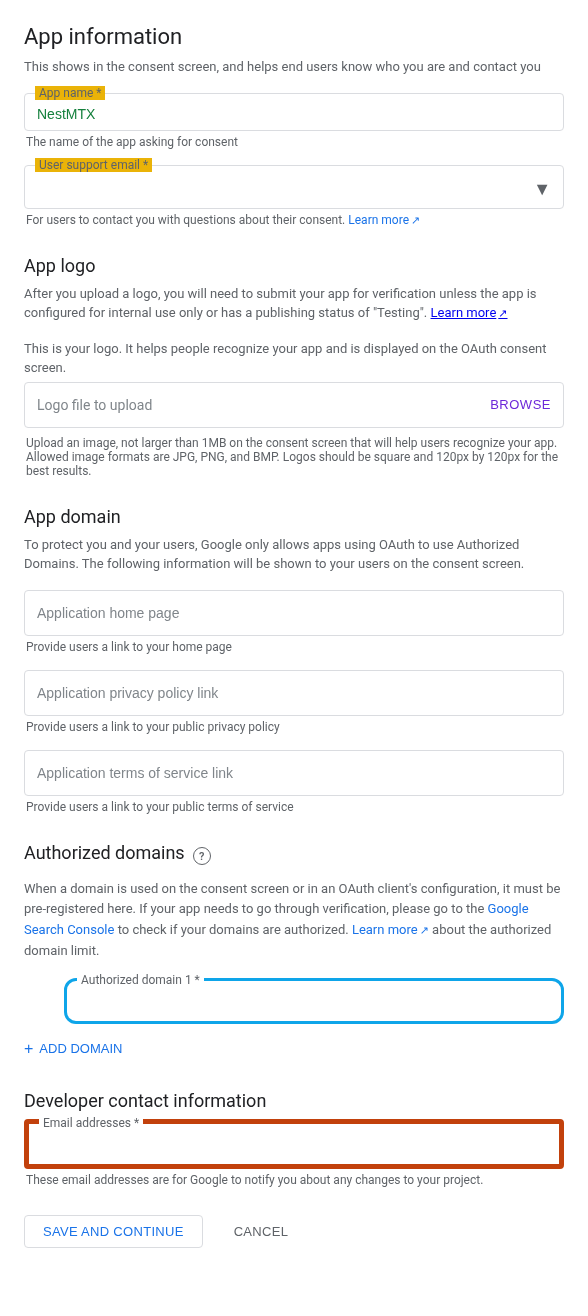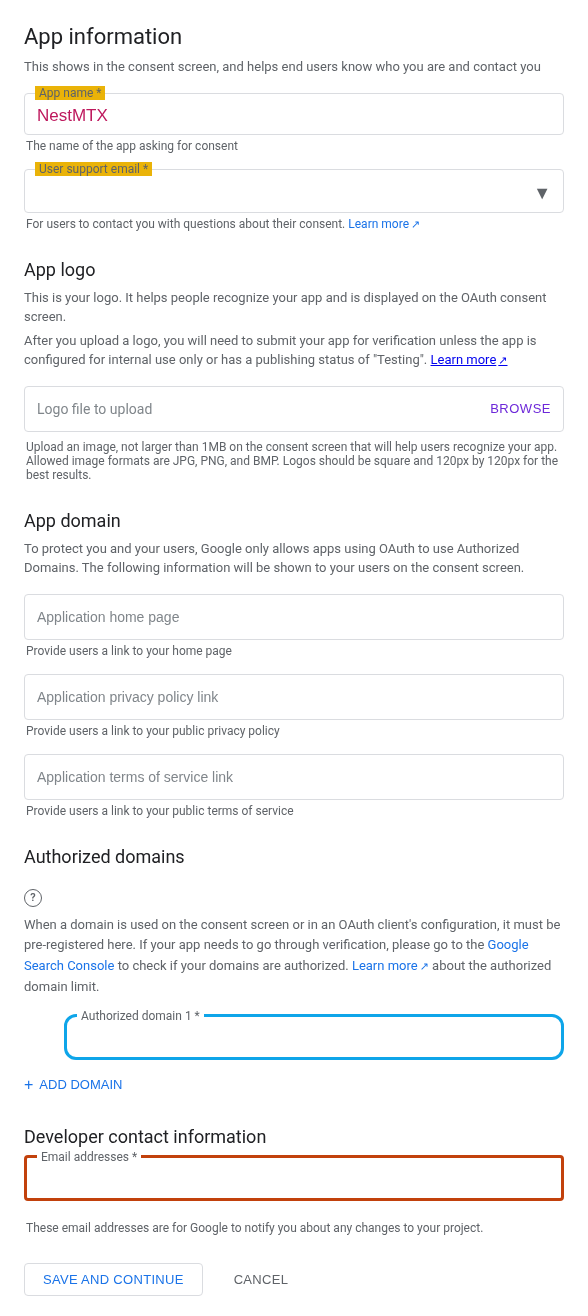--- a/index.html
+++ b/index.html
@@ -51,22 +51,22 @@
       left: 10px;
       background: #eab308;
       padding: 0 4px;
       font-size: 12px;
       color: #5f6368;
     }
     .outlined-field input {
       width: 100%;
       border: none;
       outline: none;
-      font-size: 17px;
-      color: #be185d;
+      font-size: 14px;
+      color: #15803d;
       background: transparent;
       padding: 0;
     }
     .outlined-field .select-wrapper {
       display: flex;
       align-items: center;
       justify-content: space-between;
     }
     .outlined-field .select-wrapper select {
       width: 100%;
@@ -125,24 +125,23 @@
       font-size: 14px;
       color: #000000;
       outline: none;
       background: #fff;
     }
     .simple-input::placeholder {
       color: #80868b;
     }
     .section-title-row {
       display: flex;
-      align-items: flex-start;
-      gap: 14px;
+      align-items: center;
+      gap: 8px;
       margin-bottom: 8px;
-      flex-direction: column;
     }
     .help-icon {
       width: 18px;
       height: 18px;
       border-radius: 50%;
       border: 1.5px solid #5f6368;
       color: #5f6368;
       font-size: 11px;
       display: flex;
       align-items: center;
@@ -197,24 +196,24 @@
       border: none;
       padding: 4px 0;
       margin-bottom: 0;
     }
     .add-domain-btn .plus {
       font-size: 16px;
       font-weight: 400;
     }
     .email-field-wrapper {
       position: relative;
-      border: 3px solid #c2410c;
+      border: 5px solid #c2410c;
       border-radius: 4px;
       padding: 14px 12px 10px 12px;
-      margin-bottom: 20px;
+      margin-bottom: 4px;
     }
     .email-field-wrapper label {
       position: absolute;
       top: -8px;
       left: 10px;
       background: #fff;
       padding: 0 4px;
       font-size: 12px;
       color: #5f6368;
     }
@@ -289,27 +288,27 @@
       <span>For users to contact you with questions about their consent.</span>
       <a href="#">
         <span>Learn more</span><span class="ext-link-icon">↗</span>
       </a>
     </p>
   </div>
 </div>
 
 <div class="section">
   <h3>App logo</h3>
-  <p class="subtitle" style="margin-bottom:4px;">This is your logo. It helps people recognize your app and is displayed on the OAuth consent screen.</p>
   <p class="subtitle">
     <span>After you upload a logo, you will need to submit your app for verification unless the app is configured for internal use only or has a publishing status of "Testing".</span>
     <a href="#">
       <span>Learn more</span><span class="ext-link-icon">↗</span>
     </a>
   </p>
+  <p class="subtitle" style="margin-bottom:4px;">This is your logo. It helps people recognize your app and is displayed on the OAuth consent screen.</p>
 
   <div class="logo-upload-box">
     <span class="placeholder">Logo file to upload</span>
     <button class="browse-btn">BROWSE</button>
   </div>
   <p class="helper-text">Upload an image, not larger than 1MB on the consent screen that will help users recognize your app. Allowed image formats are JPG, PNG, and BMP. Logos should be square and 120px by 120px for the best results.</p>
 </div>
 
 <div class="section">
   <h3>App domain</h3>

